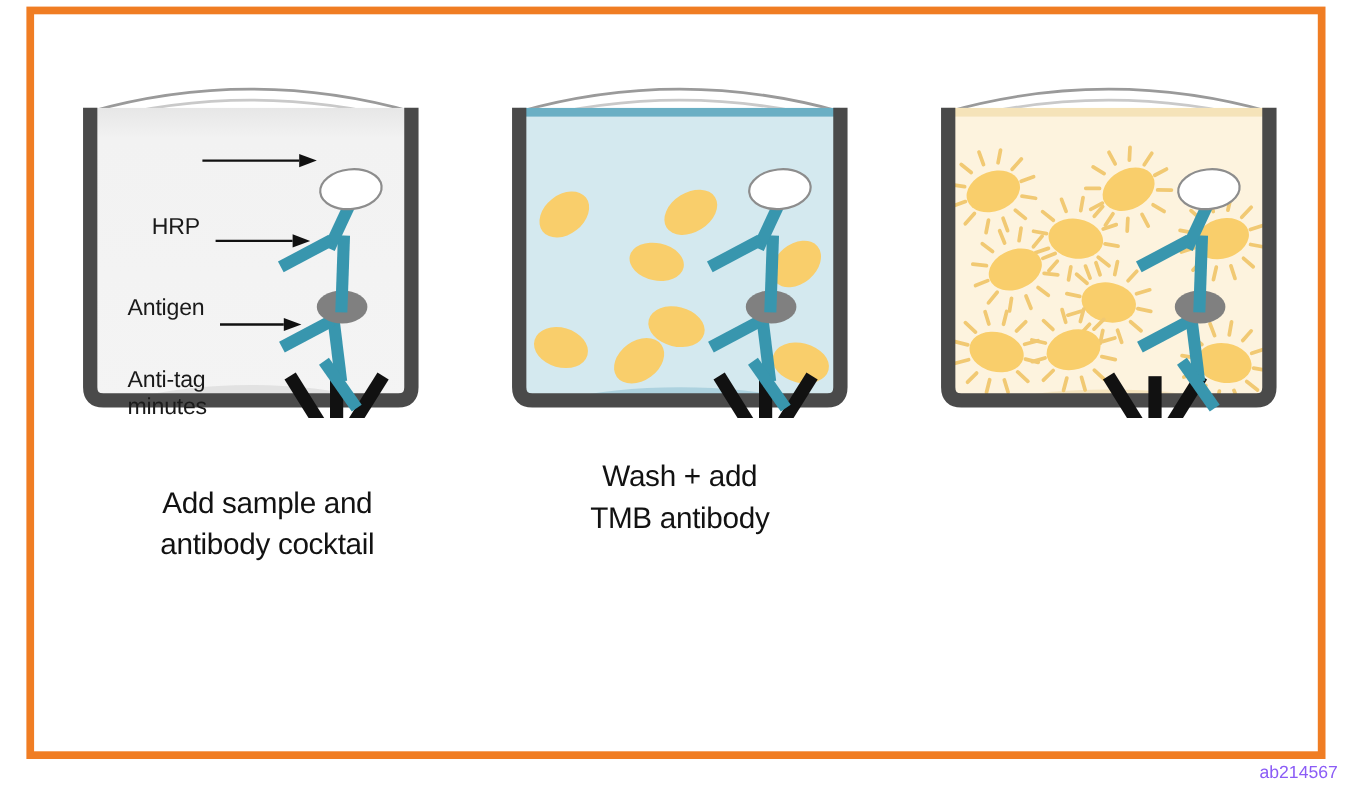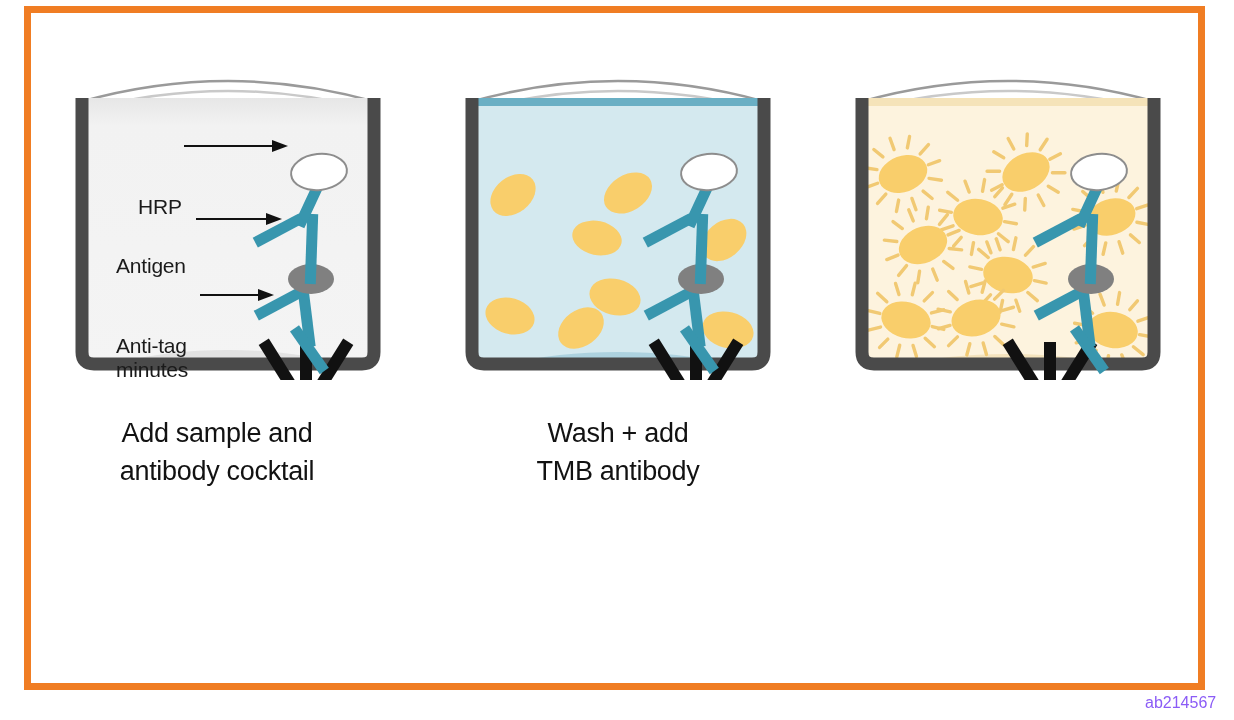--- a/index.html
+++ b/index.html
@@ -49,21 +49,21 @@
   .wlabel {
     position: absolute;
     color: #1a1a1a;
     font-size: 21px;
     line-height: 1.12;
     white-space: pre-line;
     text-align: left;
     letter-spacing: -0.2px;
   }
   .lab-hrp      { left: 70px;  top: 133px; }
-  .lab-antigen  { left: 48px;  top: 192px; }
+  .lab-antigen  { left: 48px;  top: 206px; }
   .lab-antitag  { left: 48px;  top: 272px; }
 
   .tmb-label {
     position: absolute;
     left: 510px;
     top: 194px;
     width: 160px;
     text-align: center;
     color: #1a1a1a;
     font-size: 21px;
@@ -76,21 +76,21 @@
     position: absolute;
     top: 414px;
     width: 360px;
     text-align: center;
     font-size: 27px;
     line-height: 1.42;
     color: #121212;
     white-space: pre-line;
     letter-spacing: -0.3px;
   }
-  .cap-1 { left: 37px; }
+  .cap-1 { left: 63px; margin-top: 24px; }
   .cap-2 { left: 438px; }
   .cap-3 { left: 832px; }
 
   
   .timeline {
     position: absolute;
     left: 88px;
     top: 592px;
     width: 1060px;
     height: 60px;

